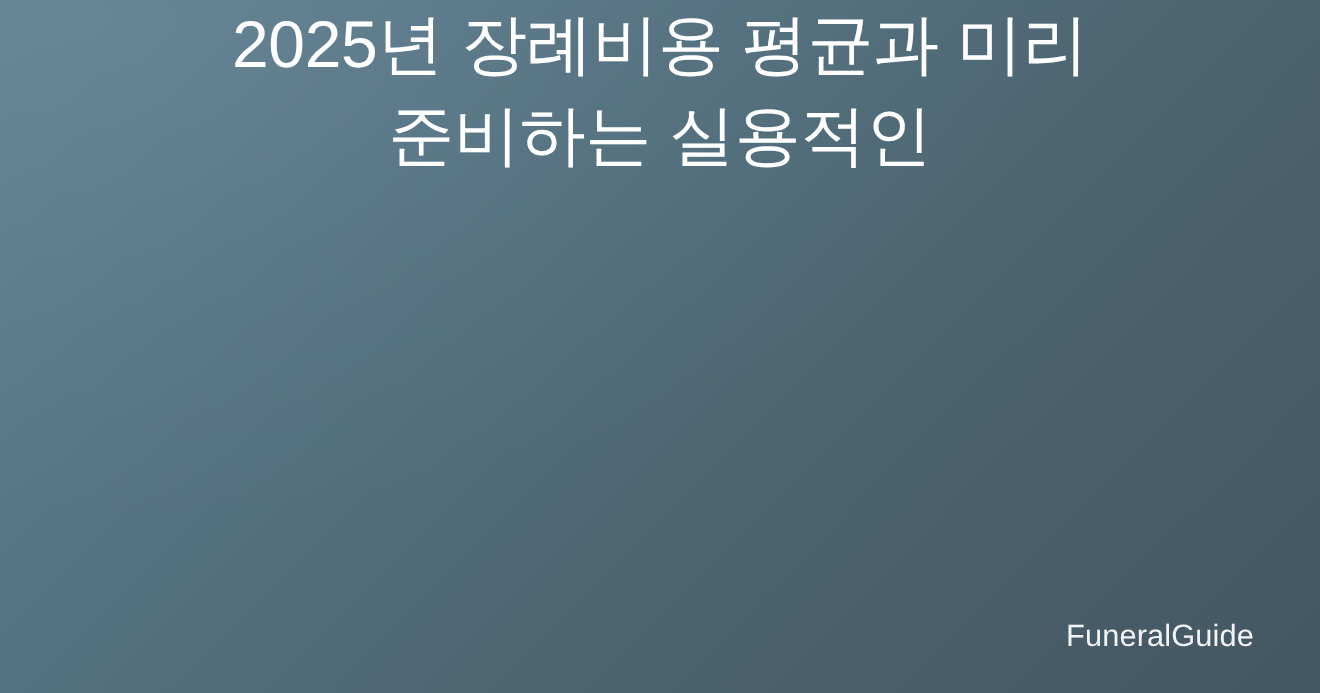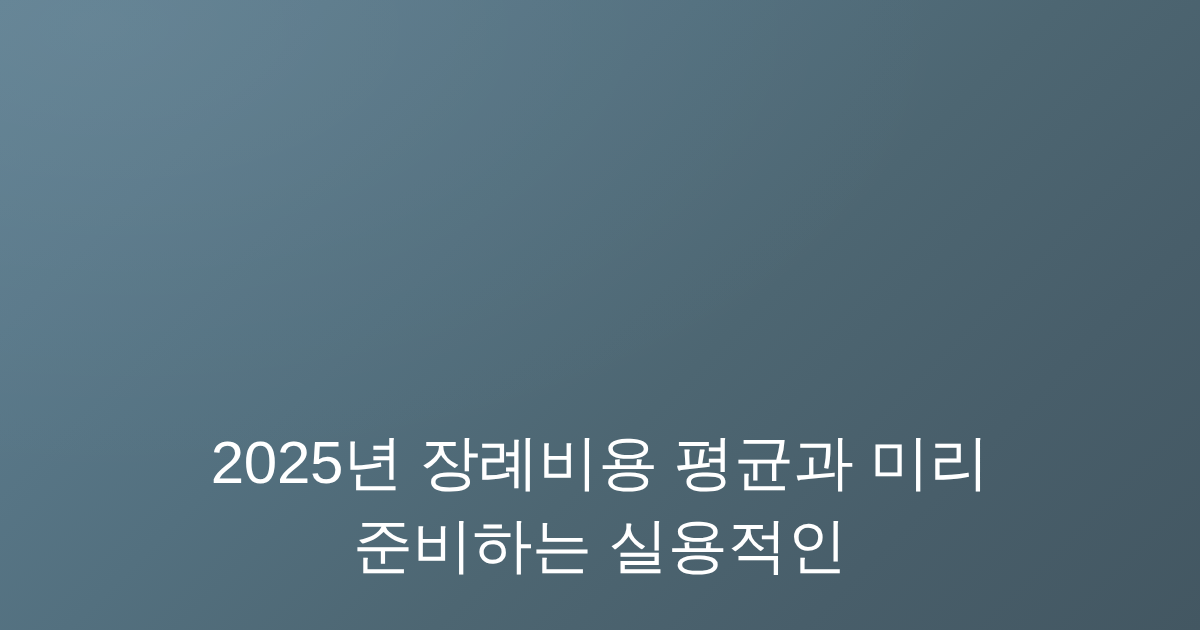--- a/index.html
+++ b/index.html
@@ -52,21 +52,21 @@
     box-sizing: border-box;
   }
 
   .headline-block {
     position: absolute;
     left: 0;
     right: 0;
     top: 0;
     height: 630px;
     display: flex;
-    align-items: flex-end;
+    align-items: flex-start;
     justify-content: center;
     padding: 0 100px 42px 100px;
     box-sizing: border-box;
     border-radius: 17px;
   }
 
   .headline {
     margin: 0;
     width: 100%;
     max-width: 1000px;
@@ -96,15 +96,16 @@
 </head>
 <body>
 
 <div class="og-card">
   <div class="card-inner">
 
     <div class="headline-block">
       <h1 class="headline">2025년 장례비용 평균과 미리 준비하는 실용적인</h1>
     </div>
 
+    <div class="brand-watermark">FuneralGuide</div>
 
   </div>
 </div>
 
 </body></html>

